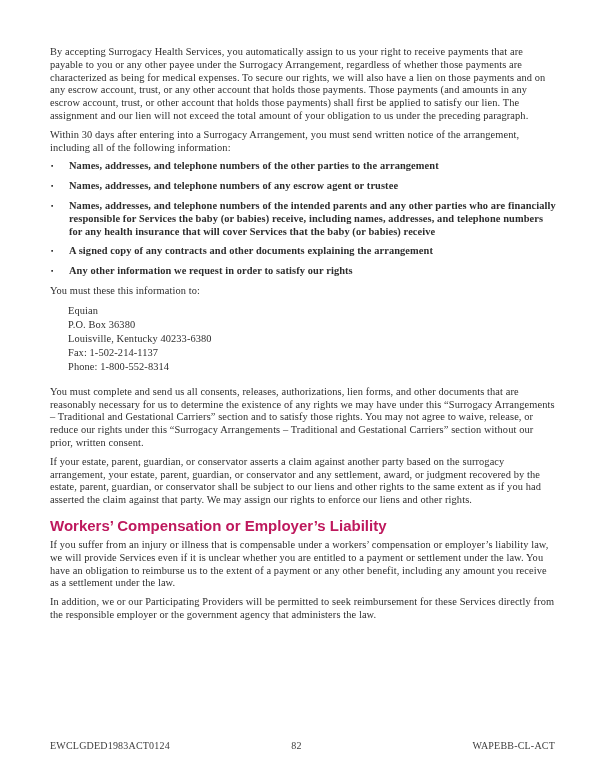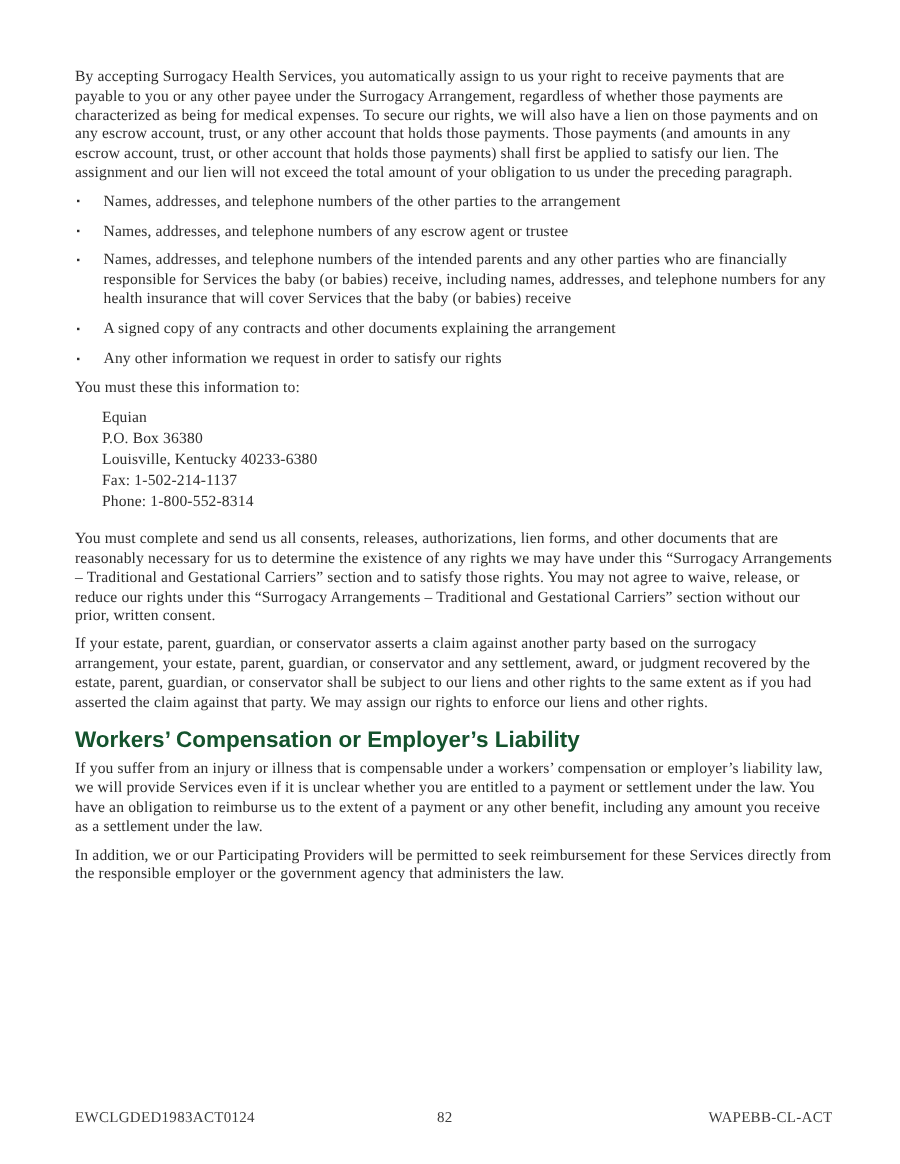--- a/index.html
+++ b/index.html
@@ -23,39 +23,40 @@
   }
   .content p { margin: 0 0 6px 0; }
   ul.bullets {
     list-style: none;
     margin: 1px 0 5px 0;
     padding: 0;
   }
   ul.bullets li {
     display: flex;
     margin: 0 0 7px 0;
+    font-weight: bold;
   }
   ul.bullets .marker {
     flex: 0 0 18px;
     font-size: 6.5px;
     line-height: 12.8px;
     padding-left: 1px;
   }
   ul.bullets .btext { flex: 1 1 auto; }
   .address {
     margin: 0 0 12px 18px;
     line-height: 14px;
   }
   .address div { white-space: nowrap; }
   h1.section-heading {
     font-family: "Liberation Sans", "DejaVu Sans", sans-serif;
     font-size: 15px;
     line-height: 17px;
     font-weight: bold;
-    color: #14532d;
+    color: #be185d;
     margin: 10px 0 5px 0;
     letter-spacing: 0;
   }
   .footer {
     position: absolute;
     left: 50px;
     right: 45px;
     top: 740px;
     display: flex;
     justify-content: space-between;
@@ -68,20 +69,21 @@
   .footer .left, .footer .right { position: relative; z-index: 1; background: #ffffff; }
 </style>
 </head>
 <body>
 
 <div class="page">
   <div class="content">
 
     <p>By accepting Surrogacy Health Services, you automatically assign to us your right to receive payments that are payable to you or any other payee under the Surrogacy Arrangement, regardless of whether those payments are characterized as being for medical expenses. To secure our rights, we will also have a lien on those payments and on any escrow account, trust, or any other account that holds those payments. Those payments (and amounts in any escrow account, trust, or other account that holds those payments) shall first be applied to satisfy our lien. The assignment and our lien will not exceed the total amount of your obligation to us under the preceding paragraph.</p>
 
+    <p>Within 30 days after entering into a Surrogacy Arrangement, you must send written notice of the arrangement, including all of the following information:</p>
 
     <ul class="bullets">
       <li>
         <span class="marker">▪</span>
         <span class="btext">Names, addresses, and telephone numbers of the other parties to the arrangement</span>
       </li>
       <li>
         <span class="marker">▪</span>
         <span class="btext">Names, addresses, and telephone numbers of any escrow agent or trustee</span>
       </li>

